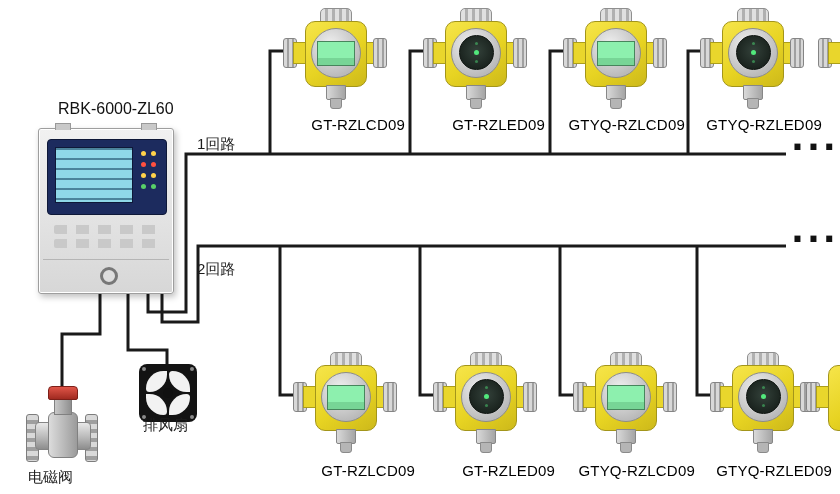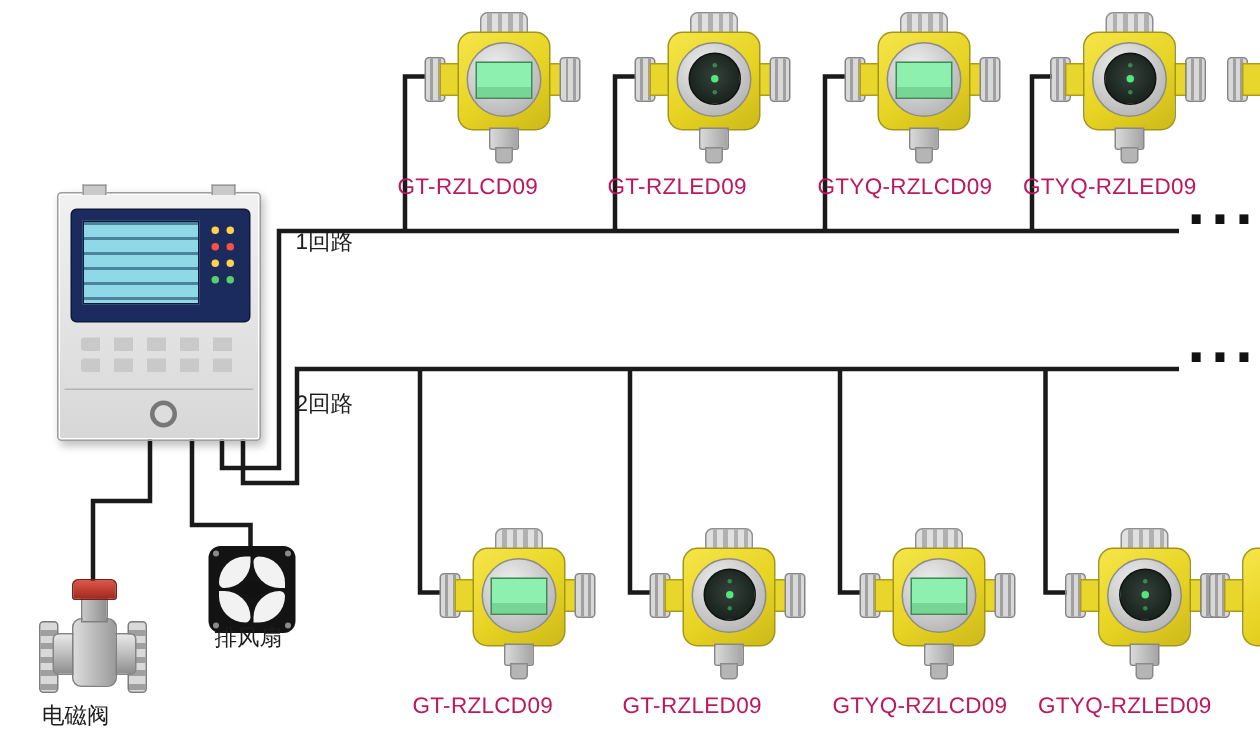--- a/index.html
+++ b/index.html
@@ -7,21 +7,21 @@
     position:relative; width:840px; height:494px; overflow:hidden;
     background:#ffffff; font-family:"Liberation Sans", sans-serif;
   }
   .stage i { display:block; position:absolute; }
 
   
   .wiring { position:absolute; left:0; top:0; }
 
   
   .label { position:absolute; color:#1d1d1d; font-size:15px; white-space:nowrap; }
-  .model-label { width:140px; text-align:left; color:#be185d; font-size:15px; letter-spacing:.2px; }
+  .model-label { width:140px; text-align:right; color:#000000; font-size:15px; letter-spacing:.2px; }
   .controller-label { font-size:16px; color:#111; }
   .dots { position:absolute; font-size:34px; font-weight:bold; letter-spacing:3px;
           color:#111; line-height:1; font-family:"DejaVu Sans", sans-serif; }
 
   
   .controller {
     position:absolute; width:134px; height:164px;
     background:linear-gradient(180deg,#f1f1f1,#d7d7d7);
     border:1px solid #9e9e9e; border-radius:3px;
     box-shadow:2px 3px 6px rgba(0,0,0,.25), inset 0 0 0 1px #ffffff;
@@ -125,31 +125,32 @@
       <path d="M410 154 V51 H425"></path>
       <path d="M550 154 V51 H565"></path>
       <path d="M688 154 V51 H702"></path>
       <path d="M280 246 V395 H295"></path>
       <path d="M420 246 V395 H435"></path>
       <path d="M560 246 V395 H575"></path>
       <path d="M697 246 V395 H712"></path>
     </g>
   </svg>
 
+  <div class="label controller-label" style="left:58px;top:100px">RBK-6000-ZL60</div>
   <div class="controller" style="left:38px;top:128px">
     <i class="scr-bezel"></i>
     <i class="scr"></i>
     <i class="leds"></i>
     <i class="btns r1"></i>
     <i class="btns r2"></i>
     <i class="seam"></i>
     <i class="keyhole"></i>
   </div>
 
-  <div class="label" style="left:197px;top:152px">1回路</div>
+  <div class="label" style="left:197px;top:135px">1回路</div>
   <div class="label" style="left:197px;top:260px">2回路</div>
 
   <div class="dots" style="left:791px;top:121px">...</div>
   <div class="dots" style="left:791px;top:213px">...</div>
 
   <div class="detector lcd" style="left:283px;top:8px">
     <i class="cap"></i>
     <i class="armcap l"></i>
     <i class="armjoint l"></i>
     <i class="armjoint r"></i>

